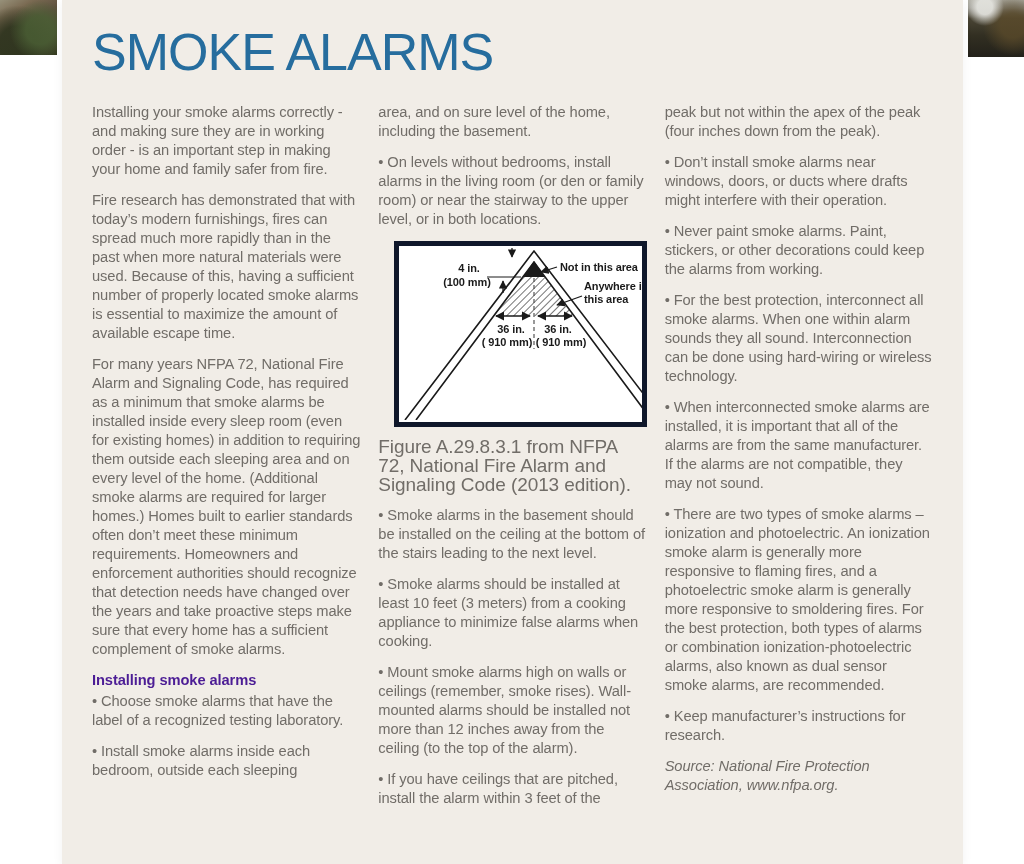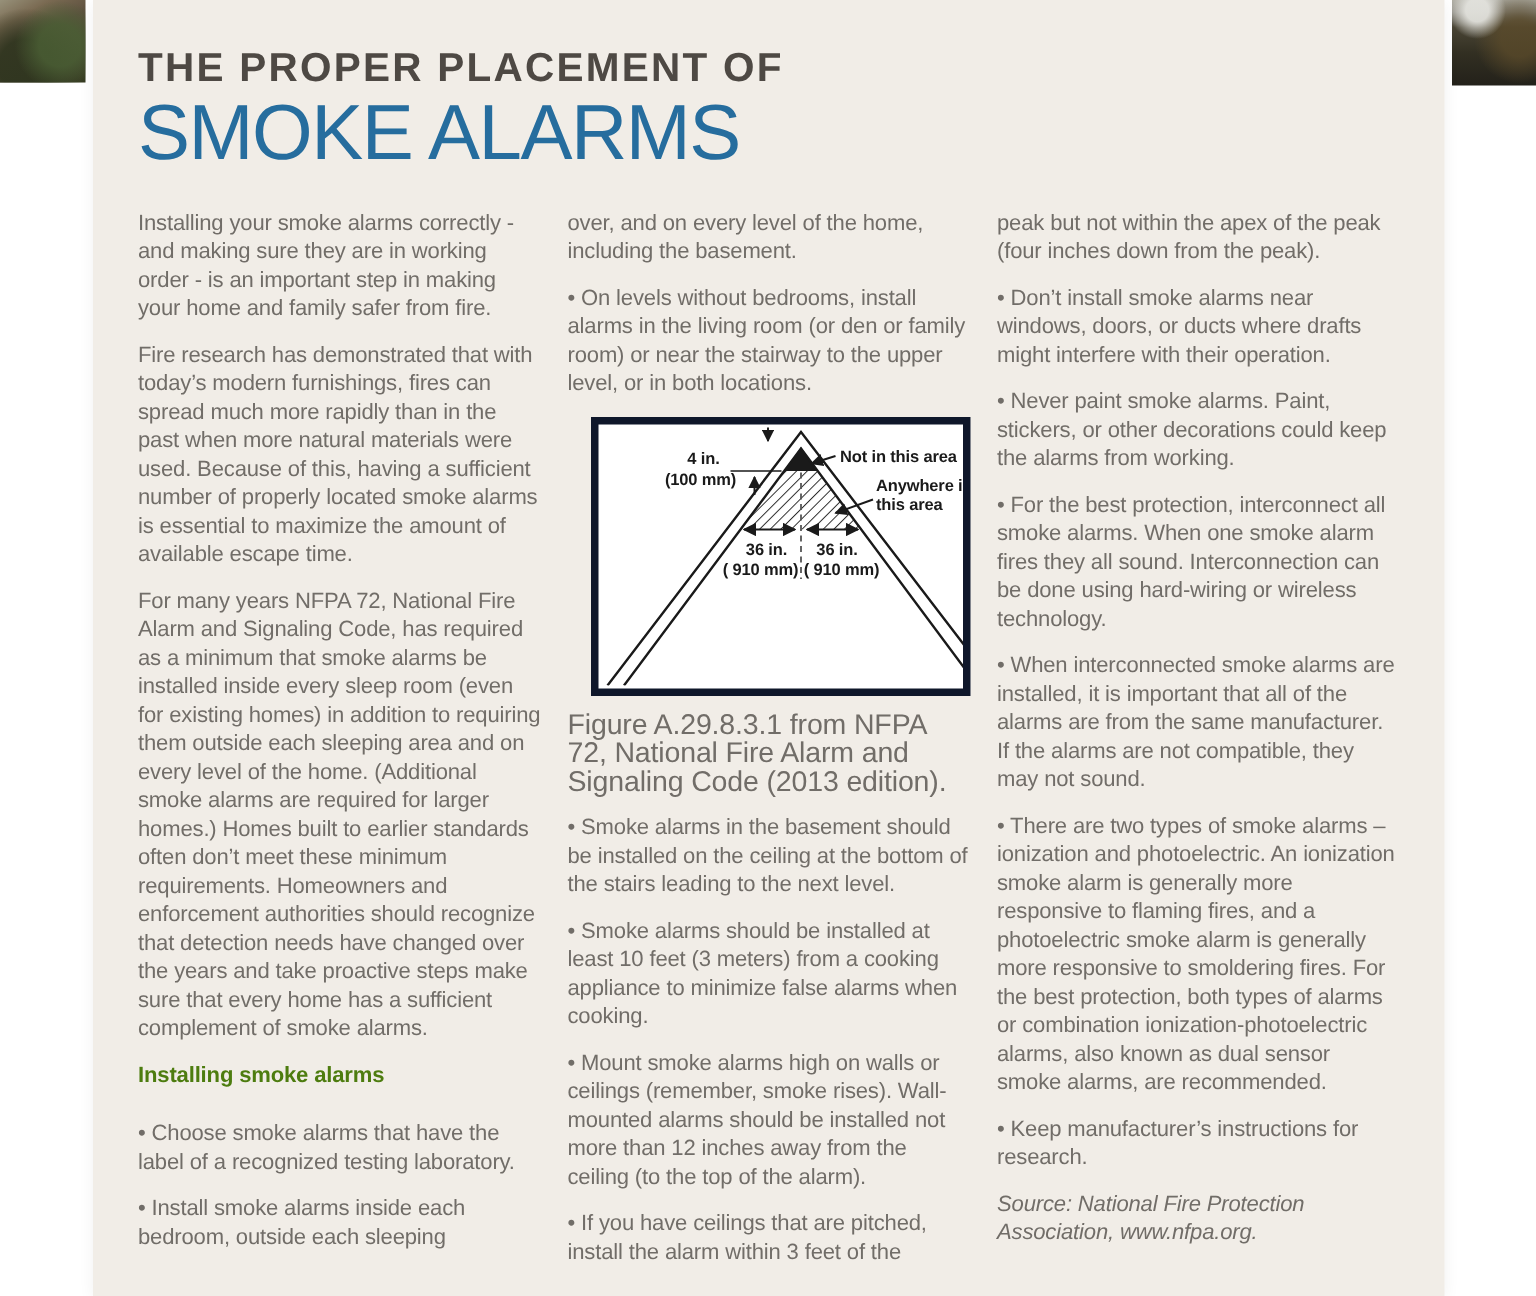--- a/index.html
+++ b/index.html
@@ -43,58 +43,57 @@
     color:#266d9e;line-height:1.02;
   }
   .columns{
     display:flex;gap:18px;margin-top:24px;justify-content:space-between;
   }
   .col{flex:1;min-width:0;
     font-size:14.7px;line-height:19px;letter-spacing:-.1px;
     color:#716d68;
   }
   .blk{margin:0 0 12px 0;}
-  .t-h{font-weight:bold;color:#4d7c0f;margin-bottom:20px;}
+  .t-h{font-weight:bold;color:#4c1d95;margin-bottom:2px;}
   .t-i{font-style:italic;}
   .caption{margin:10px 0 12px 0;font-size:19px;}
   .figure{
     background:#ffffff;border:5px solid #0f172a;
     height:176px;margin:2px 0 0 16px;overflow:hidden;
   }
   .figure svg{display:block;}
   .fig-label{font-size:11px;font-weight:bold;fill:#1a1a1a;font-family:"Liberation Sans",sans-serif;}
 </style>
 </head>
 <body>
 
 <div class="photo photo-left"></div>
 <div class="photo photo-right"></div>
 
 <div class="panel">
   <header>
-    <h2 class="kicker">THE PROPER PLACEMENT OF</h2>
     <h1 class="main-title">SMOKE ALARMS</h1>
   </header>
 
   <div class="columns">
 
     <div class="col">
       <div>
           <p class="blk t-p">Installing your smoke alarms correctly - and making sure they are in working order - is an important step in making your home and family safer from fire.</p>
           <p class="blk t-p">Fire research has demonstrated that with today’s modern furnishings, fires can spread much more rapidly than in the past when more natural materials were used. Because of this, having a sufficient number of properly located smoke alarms is essential to maximize the amount of available escape time.</p>
           <p class="blk t-p">For many years NFPA 72, National Fire Alarm and Signaling Code, has required as a minimum that smoke alarms be installed inside every sleep room (even for existing homes) in addition to requiring them outside each sleeping area and on every level of the home. (Additional smoke alarms are required for larger homes.) Homes built to earlier standards often don’t meet these minimum requirements. Homeowners and enforcement authorities should recognize that detection needs have changed over the years and take proactive steps make sure that every home has a sufficient complement of smoke alarms.</p>
           <p class="blk t-h">Installing smoke alarms</p>
           <p class="blk t-b">• Choose smoke alarms that have the label of a recognized testing laboratory.</p>
           <p class="blk t-b">• Install smoke alarms inside each bedroom, outside each sleeping</p>
         </div>
     </div>
 
     <div class="col">
       <div>
-          <p class="blk t-p">over, and on every level of the home, including the basement.</p>
+          <p class="blk t-p">area, and on sure level of the home, including the basement.</p>
           <p class="blk t-b">• On levels without bedrooms, install alarms in the living room (or den or family room) or near the stairway to the upper level, or in both locations.</p>
         </div>
 
       <div class="figure">
         <svg width="268" height="174" viewBox="0 0 268 174" xmlns="http://www.w3.org/2000/svg">
           <defs>
             <marker id="arw" viewBox="0 0 10 10" refX="9" refY="5" markerWidth="6.5" markerHeight="6.5" orient="auto-start-reverse">
               <path d="M0 0 L10 5 L0 10 z" fill="#1a1a1a"></path>
             </marker>
             <pattern id="hatch" patternUnits="userSpaceOnUse" width="5" height="5" patternTransform="rotate(45)">
@@ -141,21 +140,21 @@
           <p class="blk t-b">• Mount smoke alarms high on walls or ceilings (remember, smoke rises). Wall-mounted alarms should be installed not more than 12 inches away from the ceiling (to the top of the alarm).</p>
           <p class="blk t-b">• If you have ceilings that are pitched, install the alarm within 3 feet of the</p>
         </div>
     </div>
 
     <div class="col">
       <div>
           <p class="blk t-p">peak but not within the apex of the peak (four inches down from the peak).</p>
           <p class="blk t-b">• Don’t install smoke alarms near windows, doors, or ducts where drafts might interfere with their operation.</p>
           <p class="blk t-b">• Never paint smoke alarms. Paint, stickers, or other decorations could keep the alarms from working.</p>
-          <p class="blk t-b">• For the best protection, interconnect all smoke alarms. When one smoke alarm fires they all sound. Interconnection can be done using hard-wiring or wireless technology.</p>
+          <p class="blk t-b">• For the best protection, interconnect all smoke alarms. When one within alarm sounds they all sound. Interconnection can be done using hard-wiring or wireless technology.</p>
           <p class="blk t-b">• When interconnected smoke alarms are installed, it is important that all of the alarms are from the same manufacturer. If the alarms are not compatible, they may not sound.</p>
           <p class="blk t-b">• There are two types of smoke alarms – ionization and photoelectric. An ionization smoke alarm is generally more responsive to flaming fires, and a photoelectric smoke alarm is generally more responsive to smoldering fires. For the best protection, both types of alarms or combination ionization-photoelectric alarms, also known as dual sensor smoke alarms, are recommended.</p>
           <p class="blk t-b">• Keep manufacturer’s instructions for research.</p>
           <p class="blk t-i">Source: National Fire Protection Association, www.nfpa.org.</p>
         </div>
     </div>
 
   </div>
 </div>
 

